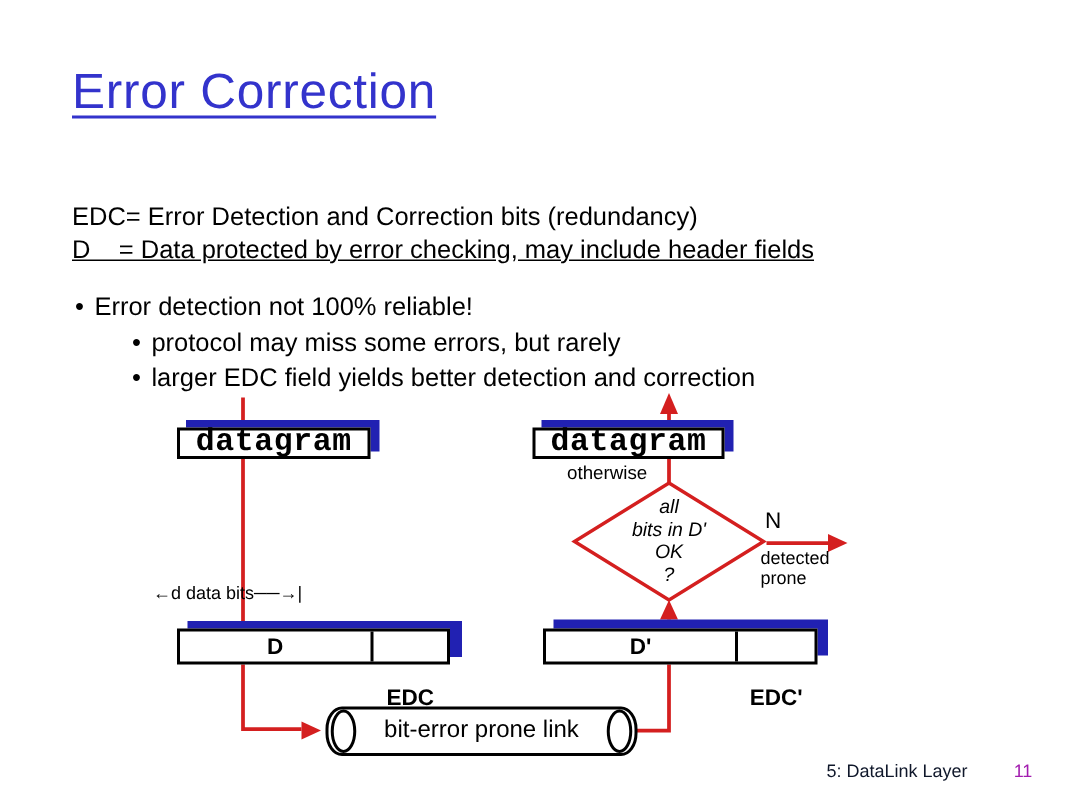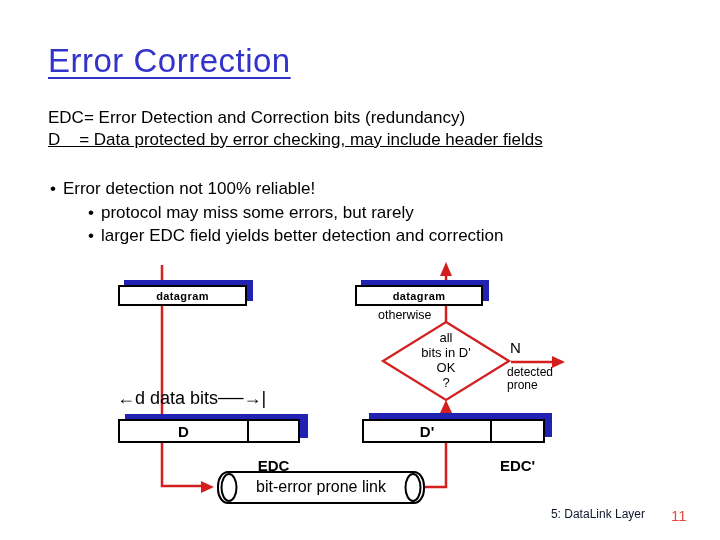--- a/index.html
+++ b/index.html
@@ -8,59 +8,59 @@
     font-family:"Liberation Sans", sans-serif;color:#000;
   }
   .abs{position:absolute;}
   
   #title{
     left:48px;top:42px;font-size:33px;letter-spacing:.5px;color:#3333cc;
     text-decoration:underline;text-decoration-thickness:2px;text-underline-offset:5px;
     white-space:pre;
   }
   
-  .def{left:48px;font-size:17px;line-height:21px;white-space:pre;}
+  .def{left:48px;font-size:17px;line-height:21px;white-space:pre;margin-top:27px;}
   #def1{top:107px;}
   #def2{top:129px;text-decoration:underline;}
   
-  .bullet{font-size:17px;white-space:pre;}
+  .bullet{font-size:17px;white-space:pre;margin-top:16px;}
   #bullet-main{left:50px;top:179px;}
   #bullet-sub1{left:88px;top:203px;}
   #bullet-sub2{left:88px;top:226px;}
   .bullet .dot{margin-right:7px;}
   
   #wires{left:0;top:0;width:720px;height:540px;z-index:1;}
   .shadow{background:#2121b2;z-index:2;}
   .wbox{background:#ffffff;border:2px solid #000;box-sizing:border-box;z-index:3;
         display:flex;align-items:center;justify-content:center;}
-  .wbox .lbl{font-size:11px;font-weight:bold;letter-spacing:.4px;}
+  .wbox .lbl{font-size:21px;font-weight:bold;letter-spacing:.4px;font-family:Liberation Mono, monospace;}
   
   #sender-shadow{left:124px;top:280px;width:129px;height:21px;}
   #sender-box{left:118px;top:285px;width:129px;height:21px;}
   #receiver-shadow{left:361px;top:280px;width:128px;height:21px;}
   #receiver-box{left:355px;top:285px;width:128px;height:21px;}
   
   #sframe-shadow{left:125px;top:414px;width:183px;height:24px;}
   #sframe-box{left:118px;top:419px;width:182px;height:24px;padding:0;display:flex;align-items:stretch;justify-content:flex-start;}
   #rframe-shadow{left:369px;top:413px;width:183px;height:24px;}
   #rframe-box{left:362px;top:419px;width:183px;height:24px;display:flex;align-items:stretch;justify-content:flex-start;}
   .cell{display:flex;align-items:center;justify-content:center;font-size:15px;font-weight:bold;}
   .cell.d{width:127px;border-right:2px solid #000;}
   .cell.d2{width:126px;border-right:2px solid #000;}
   .cell.edc{flex:1;margin-top:44px;}
   
-  #databits{left:117px;top:388px;font-size:18px;z-index:4;white-space:pre;}
+  #databits{left:102px;top:388px;font-size:12px;z-index:4;white-space:pre;}
   #otherwise{left:378px;top:308px;font-size:12.5px;z-index:4;}
-  #decision-text{left:400px;top:330px;width:92px;text-align:center;font-size:13px;line-height:15px;z-index:4;}
+  #decision-text{left:400px;top:330px;width:92px;text-align:center;font-size:13px;line-height:15px;z-index:4;font-style:italic;}
   #n-label{left:510px;top:339px;font-size:15px;z-index:4;}
   #detected{left:507px;top:366px;font-size:12px;line-height:13px;z-index:4;}
   #link-label{left:237px;top:478px;width:168px;text-align:center;font-size:16px;z-index:4;white-space:nowrap;}
   
   #footer-section{left:500px;top:507px;width:145px;text-align:right;font-size:12px;color:#0f172a;}
-  #footer-page{left:671px;top:507px;width:22px;font-size:15px;color:#ef4444;}
+  #footer-page{left:671px;top:507px;width:22px;font-size:12px;color:#a21caf;text-align:center;}
 </style>
 </head>
 <body>
 
 <div class="abs" id="title">Error Correction</div>
 
 <div class="abs def" id="def1">EDC= Error Detection and Correction bits (redundancy)</div>
 <div class="abs def" id="def2">D    = Data protected by error checking, may include header fields</div>
 
 <div class="abs bullet" id="bullet-main"><span class="dot">•</span><span>Error detection not 100% reliable!</span></div>

